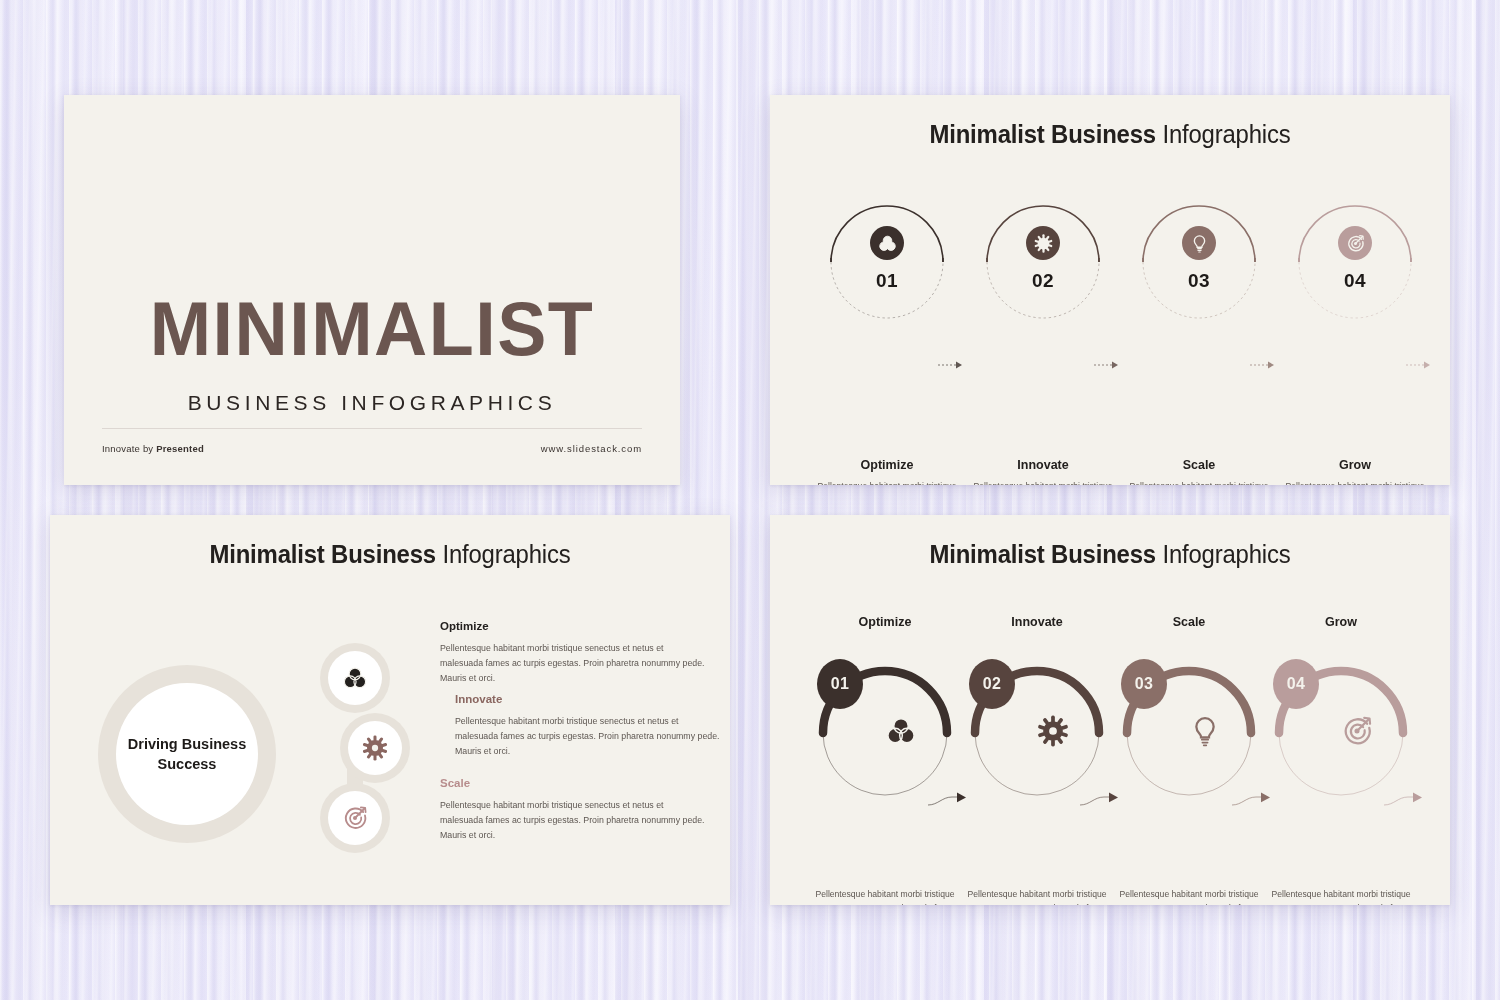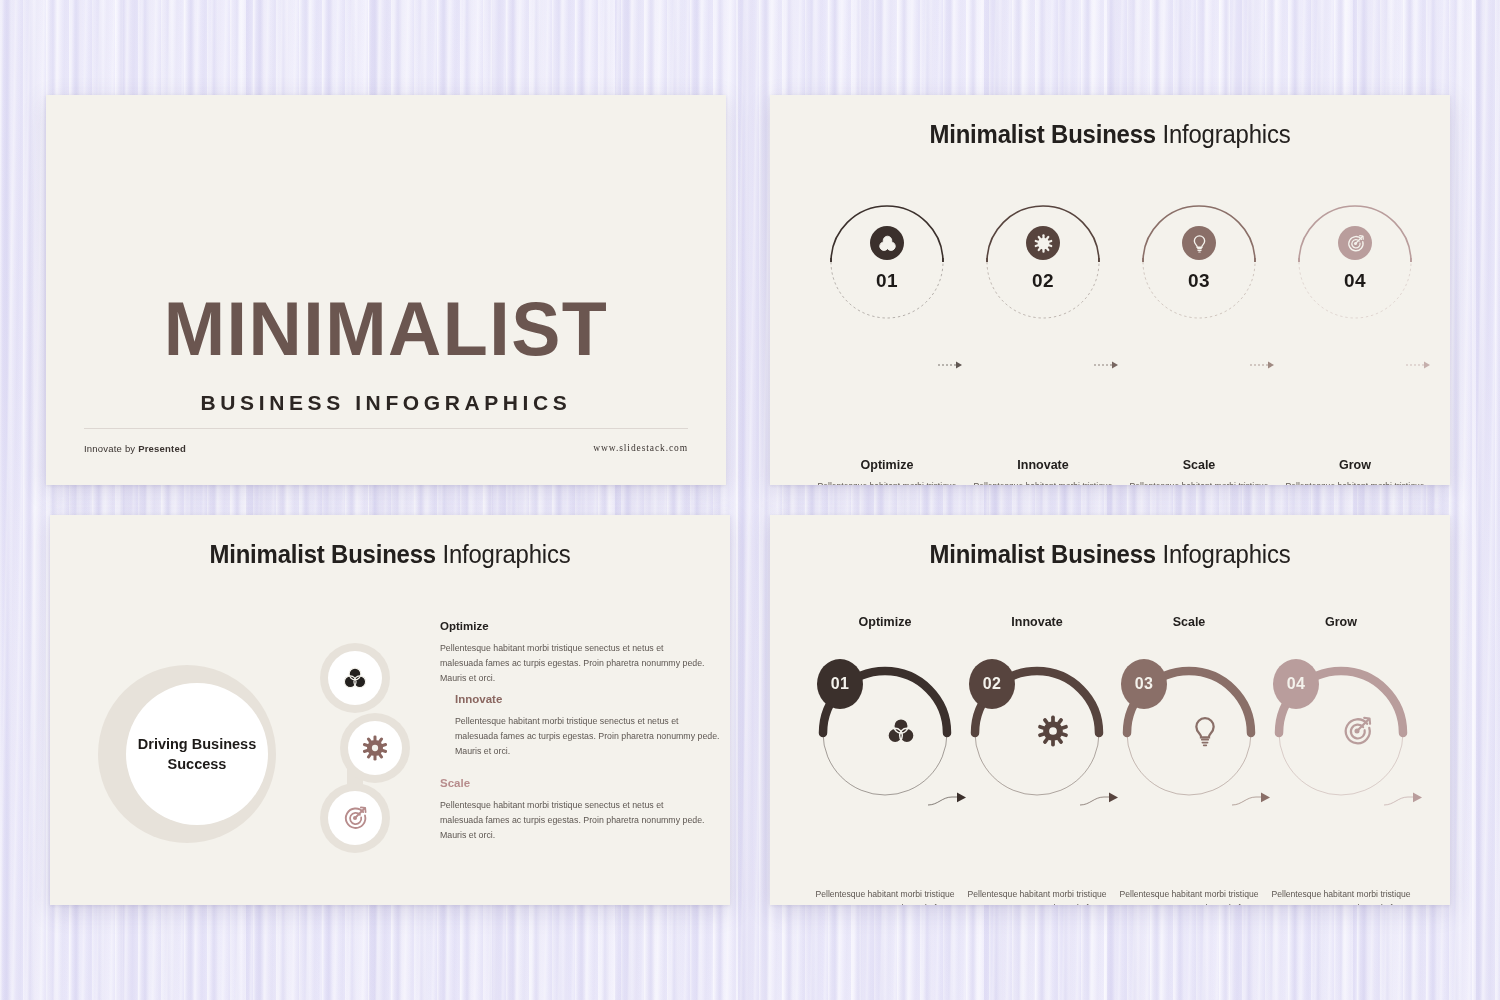--- a/index.html
+++ b/index.html
@@ -39,21 +39,21 @@
     opacity:.9;
   }
 
   
   .slide{
     position:absolute;
     background:#f4f2ec;
     box-shadow:0 6px 22px rgba(90,80,130,.17), 0 1px 3px rgba(90,80,130,.12);
     overflow:hidden;
   }
-  #slide-title{left:46px;  top:95px;  width:680px;height:390px;}
+  #slide-title{left:64px;  top:95px;  width:616px;height:390px;}
   #slide-circles{left:770px;top:95px; width:680px;height:390px;}
   #slide-chain{left:50px;  top:515px; width:680px;height:390px;}
   #slide-flow{left:770px;  top:515px; width:680px;height:390px;}
 
   
   .big-title{
     position:absolute;left:0;right:0;top:196px;
     text-align:center;
     font-family:"Liberation Sans", sans-serif;
     font-weight:bold;
@@ -62,33 +62,33 @@
     color:#6b5650;
     transform:scaleX(.97);
     line-height:1;
   }
   .sub-title{
     position:absolute;left:0;right:0;top:296px;
     text-align:center;
     font-size:21px;
     letter-spacing:4.6px;
     color:#2c2623;
-    font-weight:700;
+    font-weight:400;
   }
   .rule{
     position:absolute;left:38px;right:38px;top:333px;
     height:1px;background:#ddd7d2;
   }
   .foot{
     position:absolute;top:348px;
     font-size:9.5px;color:#3a3330;letter-spacing:.2px;
   }
   .foot-left{left:38px;}
   .foot-left b{font-weight:bold;}
-  .foot-right{right:38px;letter-spacing:.9px;color:#3a3330;font-family:Liberation Serif, serif;}
+  .foot-right{right:38px;letter-spacing:.9px;color:#3a3330;}
 
   
   .slide-heading{
     position:absolute;left:0;right:0;top:24px;
     text-align:center;
     font-size:26px;
     color:#23201e;
     letter-spacing:-.2px;
     transform:scaleX(.92);
   }
@@ -118,21 +118,21 @@
     position:absolute;top:280px;left:-5px;right:-5px;text-align:center;
     font-size:8.6px;line-height:1.62;color:#5d5651;
   }
 
   
   .hub-outer{
     position:absolute;left:48px;top:150px;width:178px;height:178px;
     border-radius:50%;background:#e7e2da;
   }
   .hub-inner{
-    position:absolute;left:28px;top:18px;width:142px;height:142px;
+    position:absolute;left:18px;top:18px;width:142px;height:142px;
     border-radius:50%;background:#ffffff;
     display:flex;align-items:center;justify-content:center;
     text-align:center;
     font-size:14.5px;font-weight:bold;color:#1d1a18;line-height:1.38;
   }
   .node{position:absolute;width:70px;height:70px;border-radius:50%;background:#e7e2da;}
   .node .core{
     position:absolute;left:8px;top:8px;width:54px;height:54px;border-radius:50%;
     background:#ffffff;display:flex;align-items:center;justify-content:center;
   }

